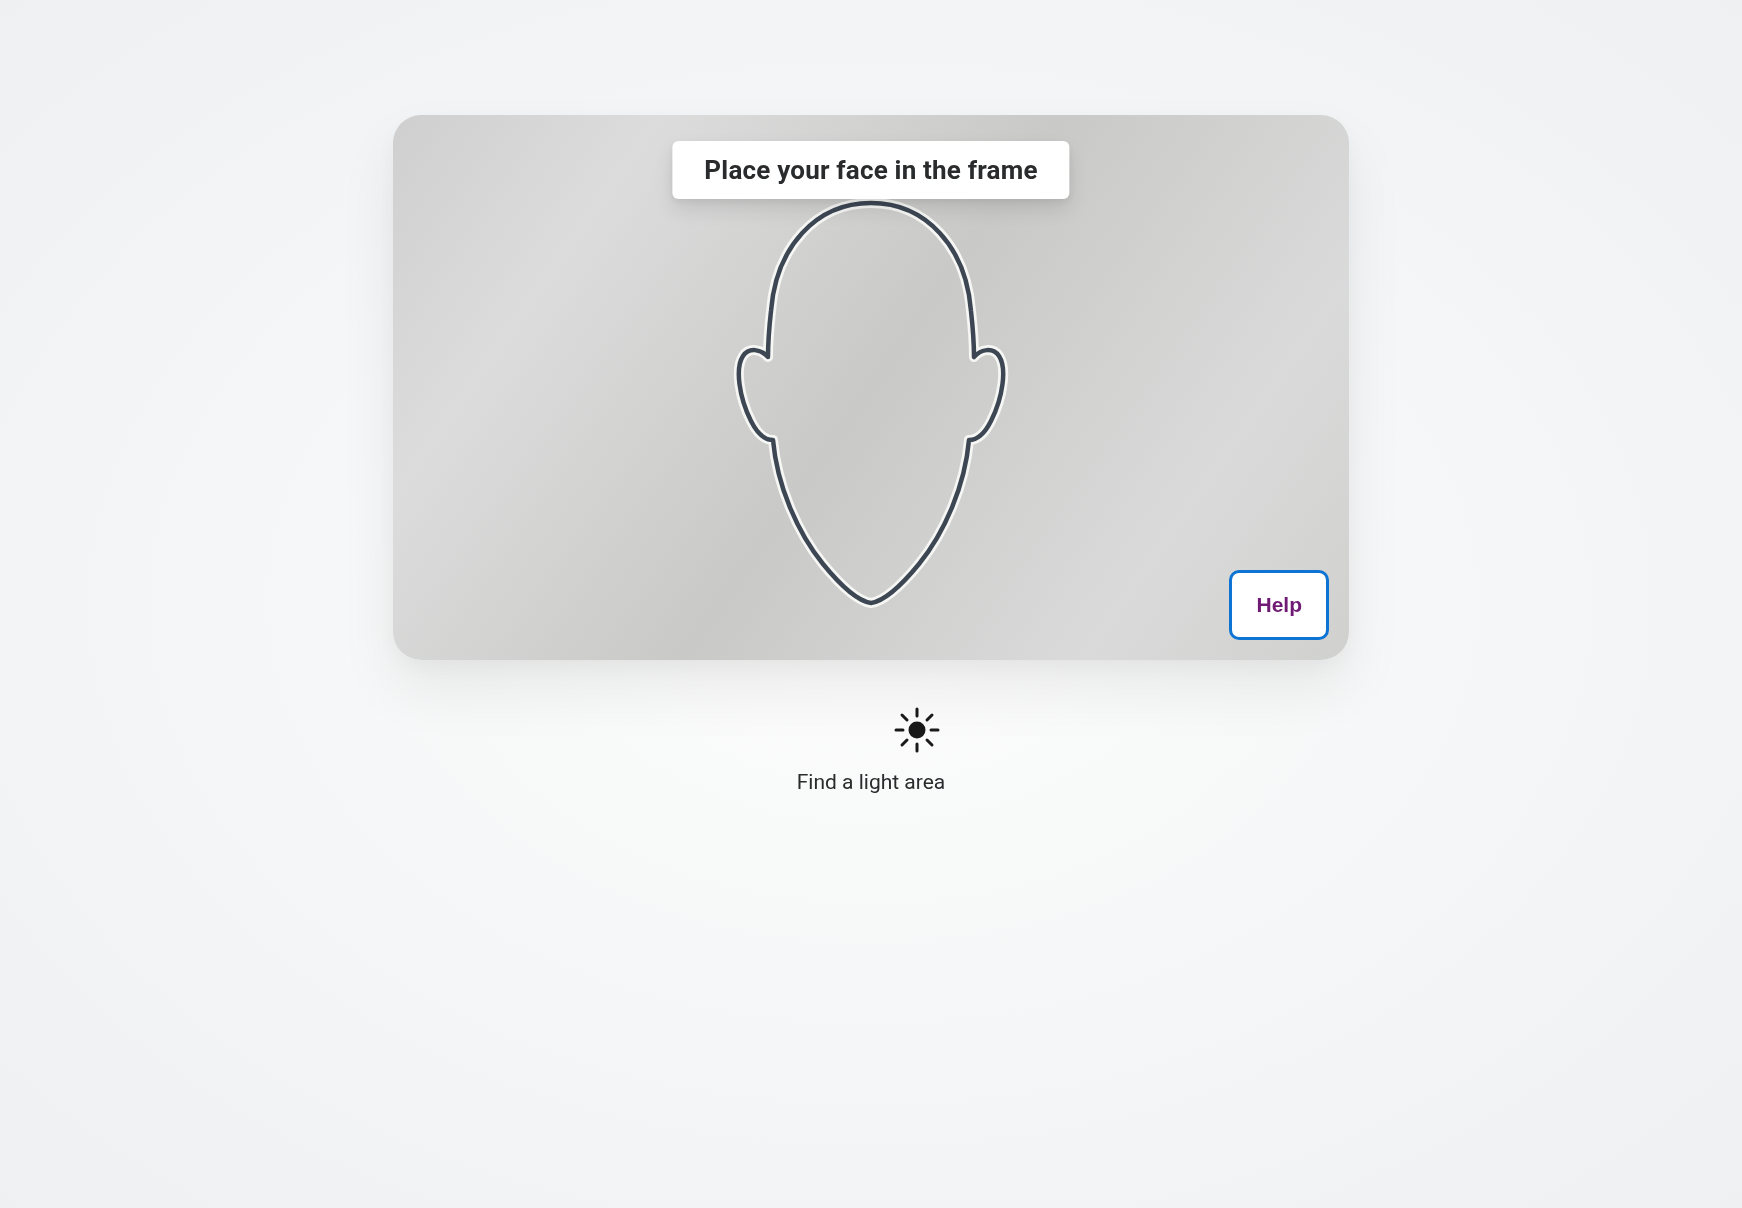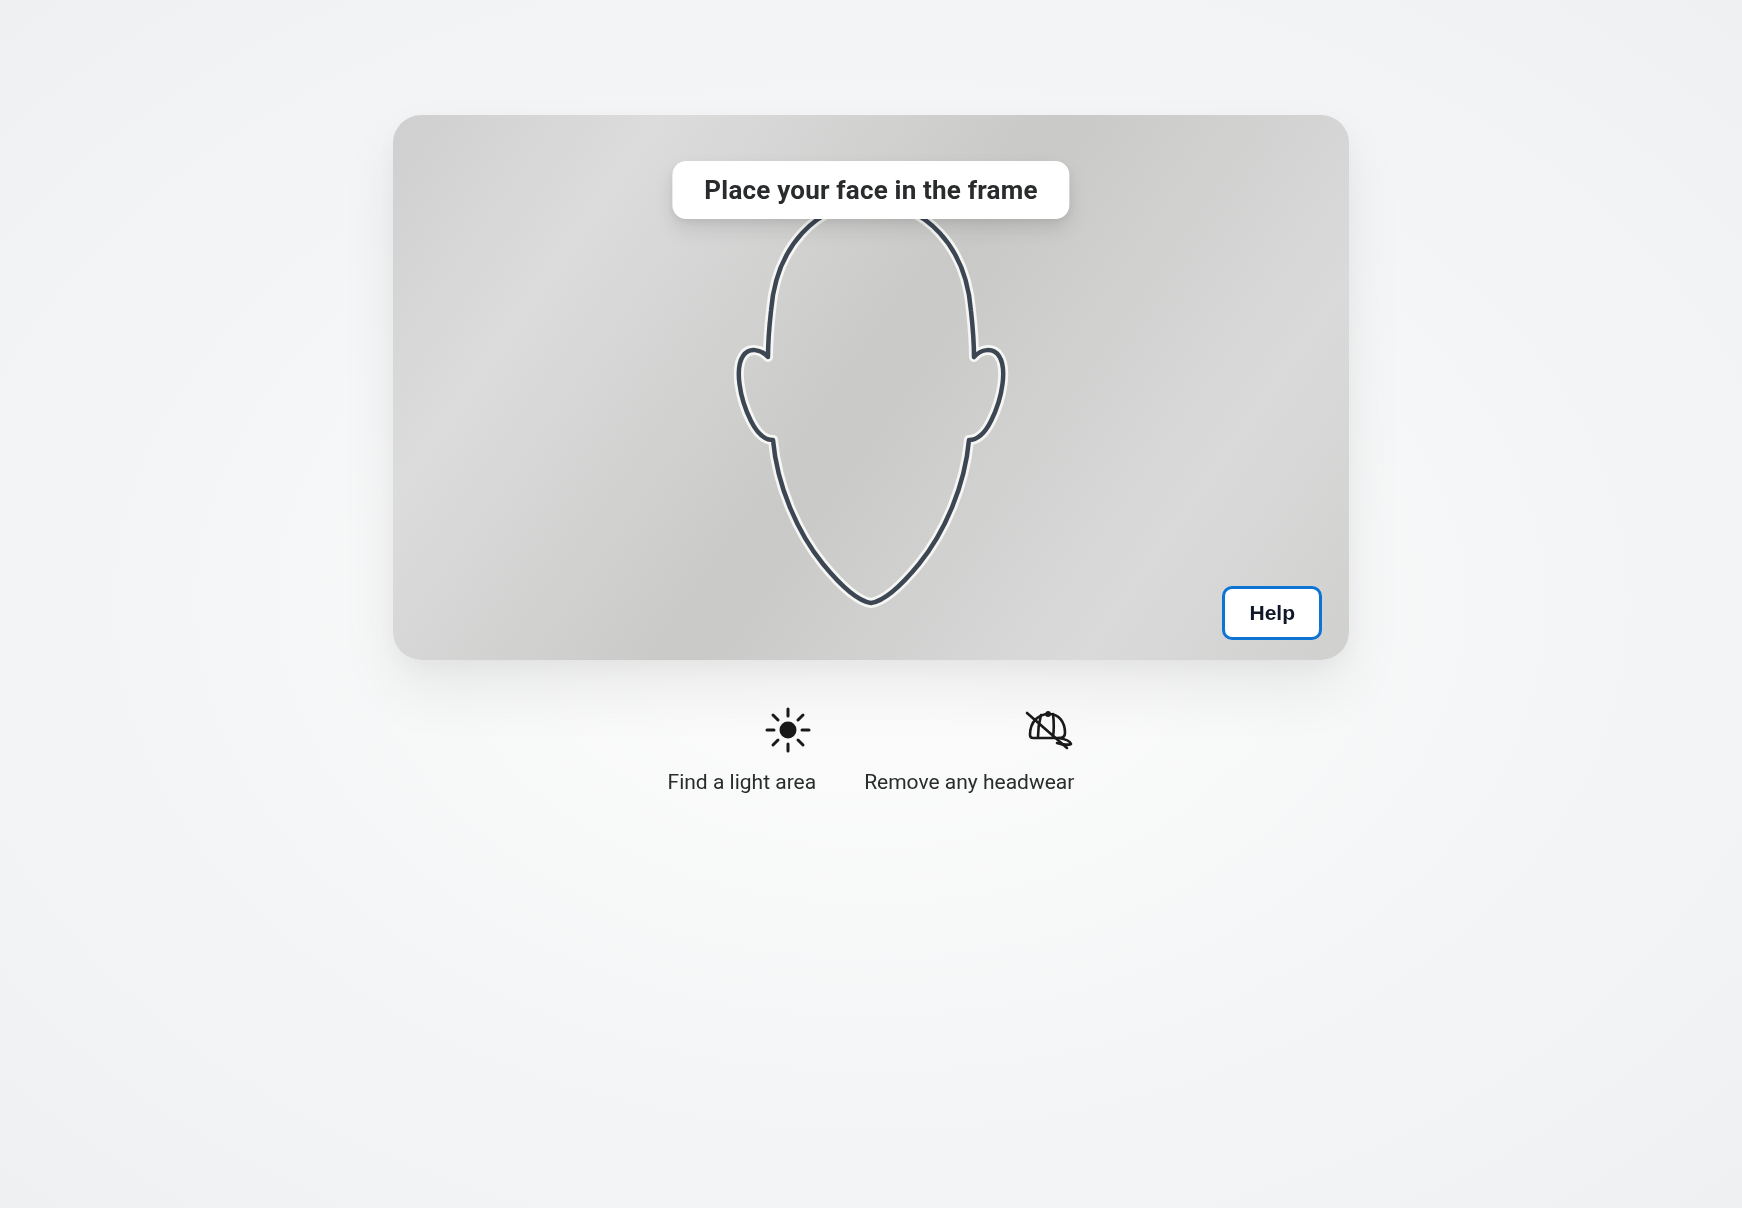--- a/index.html
+++ b/index.html
@@ -22,26 +22,26 @@
     position: relative;
     width: 956px;
     height: 545px;
     border-radius: 28px;
     background: linear-gradient(125deg, #cfcfcf 0%, #dcdcdc 20%, #c9c9c8 50%, #dadada 80%, #d0d0cf 100%);
     box-shadow: 0 30px 60px rgba(0,0,0,0.07), 0 8px 20px rgba(0,0,0,0.03);
     overflow: hidden;
   }
   .instruction-bubble {
     position: absolute;
-    top: 46px;
+    top: 26px;
     left: 50%;
     transform: translateX(-50%);
     background: #ffffff;
     padding: 14px 32px;
-    border-radius: 14px;
+    border-radius: 6px;
     box-shadow: 0 10px 20px rgba(0,0,0,0.10), 0 3px 6px rgba(0,0,0,0.05);
     z-index: 3;
     white-space: nowrap;
   }
   .instruction-bubble span {
     font-size: 26px;
     font-weight: 700;
     color: #2a2b2c;
     letter-spacing: 0.2px;
   }
@@ -54,29 +54,29 @@
     height: 415px;
     z-index: 2;
   }
   .face-outline-wrap svg {
     width: 100%;
     height: 100%;
     overflow: visible;
   }
   .help-button {
     position: absolute;
-    right: 27px;
+    right: 20px;
     bottom: 20px;
     background: #ffffff;
     border: 3px solid #0e74d4;
     border-radius: 10px;
-    padding: 12px 24px;
+    padding: 20px 24px;
     font-size: 21px;
     font-weight: 700;
-    color: #0f172a;
+    color: #701a75;
     cursor: pointer;
     z-index: 3;
   }
   .tips-row {
     margin-top: 48px;
     display: flex;
     gap: 48px;
     align-items: flex-start;
     justify-content: center;
   }
@@ -170,33 +170,15 @@
         <line x1="38" y1="24" x2="45" y2="24"></line>
         <line x1="9" y1="9" x2="14" y2="14"></line>
         <line x1="34" y1="34" x2="39" y2="39"></line>
         <line x1="9" y1="39" x2="14" y2="34"></line>
         <line x1="34" y1="14" x2="39" y2="9"></line>
       </svg>
     </div>
     <div class="tip-label">Find a light area</div>
   </div>
 
-  <div class="tip">
-    <div class="tip-icon-box">
-      <svg width="54" height="44" viewBox="0 0 54 44" fill="none" stroke="#1a1a1a" stroke-width="2.6" stroke-linecap="round" stroke-linejoin="round">
-
-        <path d="M11 27 C 11 13, 20 6, 30 6 C 40 6, 46 14, 46 25 C 46 28, 44 30, 40 30 C 32 30, 20 30, 14 30 C 12 30, 11 29, 11 27 Z"></path>
-
-        <path d="M22 7 C 20 14, 19 22, 19 29"></path>
-        <path d="M34 6 C 35 14, 35 22, 34 29"></path>
-
-        <path d="M40 30 C 46 31, 51 33, 52 36 C 50 37, 44 37, 38 35"></path>
-
-        <circle cx="29" cy="6" r="1.6" fill="#1a1a1a"></circle>
-
-        <line x1="8" y1="5" x2="48" y2="40"></line>
-      </svg>
-    </div>
-    <div class="tip-label">Remove any headwear</div>
-  </div>
 
 
 </div>
 
 </body></html>

